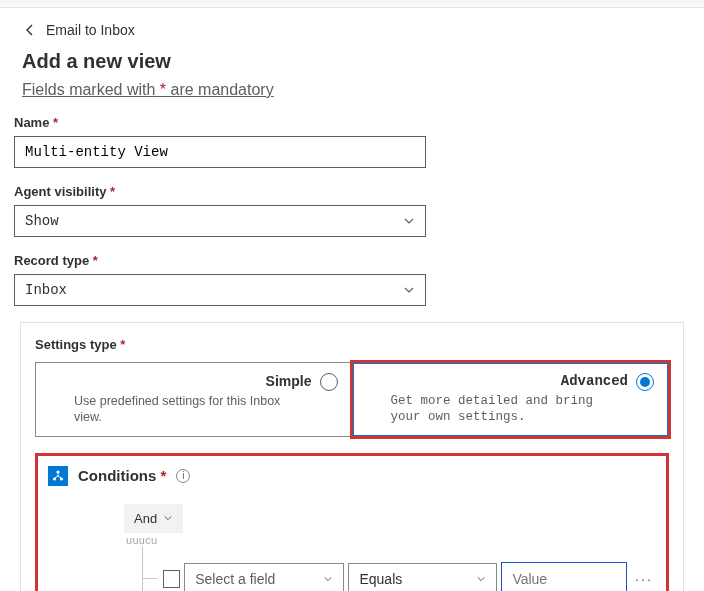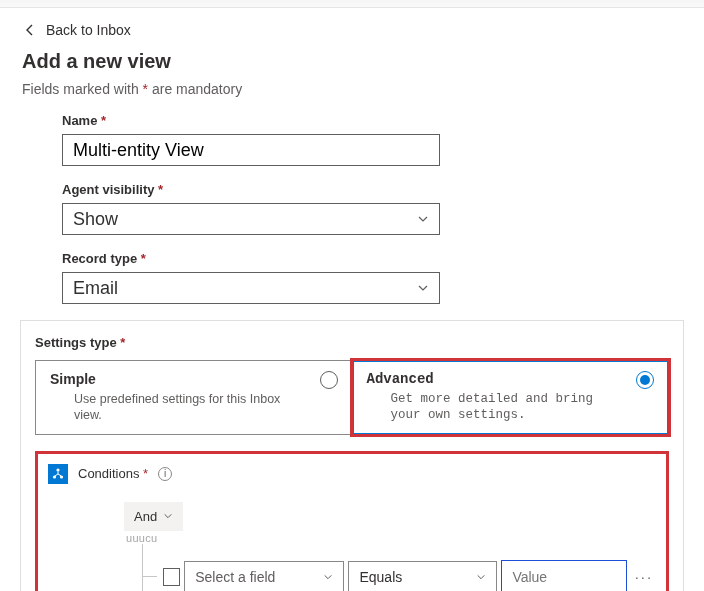--- a/index.html
+++ b/index.html
@@ -27,38 +27,39 @@
     font-size: 14px;
   }
   .back-link svg { stroke: #323130; }
   .page-title {
     font-size: 20px;
     font-weight: 600;
     padding: 4px 22px 6px;
   }
   .mandatory {
     padding: 2px 22px 16px;
-    font-size: 14px;
+    font-size: 16px;
     color: #605e5c;
+    text-decoration: underline;
   }
   .red { color: #a4262c; }
-  .field { padding: 0 14px 16px; margin-left: 48px; }
+  .field { padding: 0 14px 16px; }
   .field-label {
     font-size: 13px;
     font-weight: 600;
     margin-bottom: 6px;
     display: block;
   }
   .text-input, .select {
-    width: 378px;
+    width: 412px;
     height: 32px;
     border: 1px solid #605e5c;
     padding: 0 10px;
-    font-size: 18px;
-    font-family: Liberation Sans, sans-serif;
+    font-size: 14px;
+    font-family: Liberation Mono, monospace;
     background: #fff;
     display: flex;
     align-items: center;
     justify-content: space-between;
     cursor: pointer;
   }
   .text-input { cursor: text; }
   .select .chev { color: #605e5c; }
   .settings-panel {
     margin: 0 20px 20px;
@@ -84,21 +85,21 @@
     cursor: pointer;
     background: #fff;
   }
   .radio-card + .radio-card { margin-left: -1px; }
   .radio-card.selected {
     border: 2px solid #0078d4;
     padding: 9px 13px;
     z-index: 2;
     position: relative;
   }
-  .radio-card .rc-title { font-weight: 600; font-size: 14px; margin-bottom: 4px; }
+  .radio-card .rc-title { font-weight: 600; font-size: 14px; margin-bottom: 4px; text-align: right; }
   .radio-card .rc-desc { font-size: 12.5px; color: #605e5c; line-height: 1.3; margin-left: 24px; }
   .radio-circle {
     width: 18px; height: 18px; border-radius: 50%;
     border: 1px solid #605e5c; flex-shrink: 0;
     display: flex; align-items: center; justify-content: center;
     margin-left: 8px;
   }
   .radio-circle.checked { border-color: #0078d4; }
   .radio-circle.checked::after {
     content: ""; width: 10px; height: 10px; border-radius: 50%; background: #0078d4;
@@ -110,21 +111,21 @@
     border: 3px solid #d13438;
   }
   .cond-header {
     display: flex; align-items: center; gap: 10px;
     margin-bottom: 18px;
   }
   .cond-icon {
     width: 20px; height: 20px; background: #0078d4;
     display: flex; align-items: center; justify-content: center;
   }
-  .cond-title { font-weight: 400; font-size: 13px; }
+  .cond-title { font-weight: 700; font-size: 15px; }
   .info-icon {
     width: 14px; height: 14px; border: 1px solid #8a8886;
     border-radius: 50%; display: inline-flex;
     align-items: center; justify-content: center;
     font-size: 10px; color: #605e5c; cursor: pointer;
   }
   .tree {
     margin-left: 76px;
   }
   .and-pill {
@@ -196,21 +197,21 @@
 </head>
 <body>
 
 <div class="topbar"></div>
 
 <div class="back-link">
   <svg width="16" height="16" viewBox="0 0 16 16" fill="none" stroke="currentColor" stroke-width="1.4">
       <path d="M10 3 L5 8 L10 13"></path>
       <path d="M5 8 H14" stroke-width="0"></path>
     </svg>
-  <span>Back to Inbox</span>
+  <span>Email to Inbox</span>
 </div>
 
 <h1 class="page-title">Add a new view</h1>
 
 <div class="mandatory">
   <span>Fields marked with </span><span class="red">*</span><span> are mandatory</span>
 </div>
 
 <div class="field">
   <label class="field-label">
@@ -231,21 +232,21 @@
         </svg>
       </span>
   </div>
 </div>
 
 <div class="field">
   <label class="field-label">
     <span>Record type</span> <span class="red">*</span>
   </label>
   <div class="select">
-    <span>Email</span>
+    <span>Inbox</span>
     <span class="chev chev-down">
         <svg width="12" height="12" viewBox="0 0 12 12">
           <path d="M2 4 L6 8 L10 4" fill="none" stroke="#605e5c" stroke-width="1.2"></path>
         </svg>
       </span>
   </div>
 </div>
 
 <div class="settings-panel">
   <div class="settings-label">

